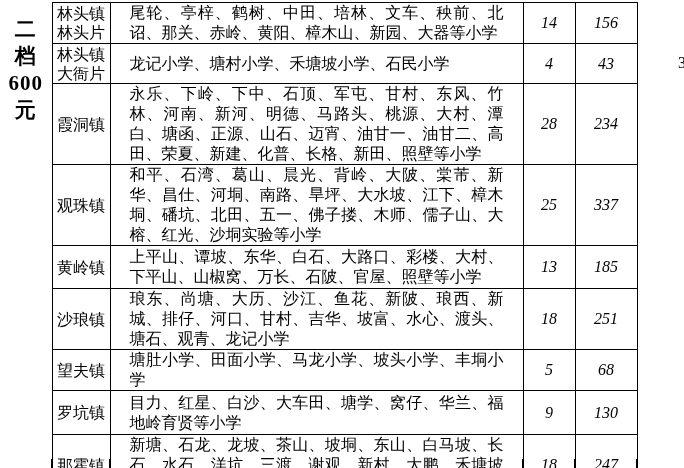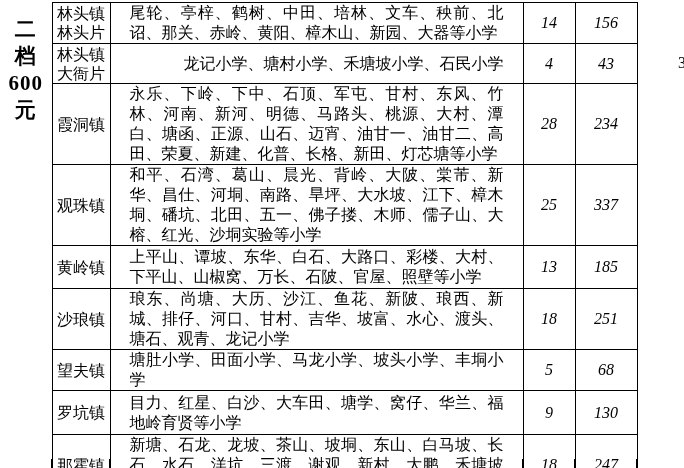--- a/index.html
+++ b/index.html
@@ -39,21 +39,21 @@
     font-size: 16px;
     line-height: 19px;
     padding: 0 1px;
   }
   td.schools-cell {
     font-size: 16px;
     line-height: 20px;
     padding: 0 19px;
     text-align: justify;
   }
-  td.schools-cell.centered { text-align: right; }
+  td.schools-cell.centered { text-align: left; }
   td.num-cell {
     text-align: center;
     font-size: 16px;
     font-style: italic;
   }
   .total-label {
     position: absolute;
     left: 664px;
     top: 53px;
     width: 60px;
@@ -106,21 +106,21 @@
           <div>大衙片</div>
         </td>
         <td class="schools-cell centered">龙记小学、塘村小学、禾塘坡小学、石民小学</td>
         <td class="num-cell">4</td>
         <td class="num-cell">43</td>
       </tr>
       <tr style="height:80px">
         <td class="town-cell">
           <div>霞洞镇</div>
         </td>
-        <td class="schools-cell">永乐、下岭、下中、石顶、军屯、甘村、东风、竹林、河南、新河、明德、马路头、桃源、大村、潭白、塘函、正源、山石、迈宵、油甘一、油甘二、高田、荣夏、新建、化普、长格、新田、灯芯塘等小学</td>
+        <td class="schools-cell">永乐、下岭、下中、石顶、军屯、甘村、东风、竹林、河南、新河、明德、马路头、桃源、大村、潭白、塘函、正源、山石、迈宵、油甘一、油甘二、高田、荣夏、新建、化普、长格、新田、照壁等小学</td>
         <td class="num-cell">28</td>
         <td class="num-cell">234</td>
       </tr>
       <tr style="height:79px">
         <td class="town-cell">
           <div>观珠镇</div>
         </td>
         <td class="schools-cell">和平、石湾、葛山、晨光、背岭、大陂、棠芾、新华、昌仕、河垌、南路、旱坪、大水坡、江下、樟木垌、磻坑、北田、五一、佛子搂、木师、儒子山、大榕、红光、沙垌实验等小学</td>
         <td class="num-cell">25</td>
         <td class="num-cell">337</td>

